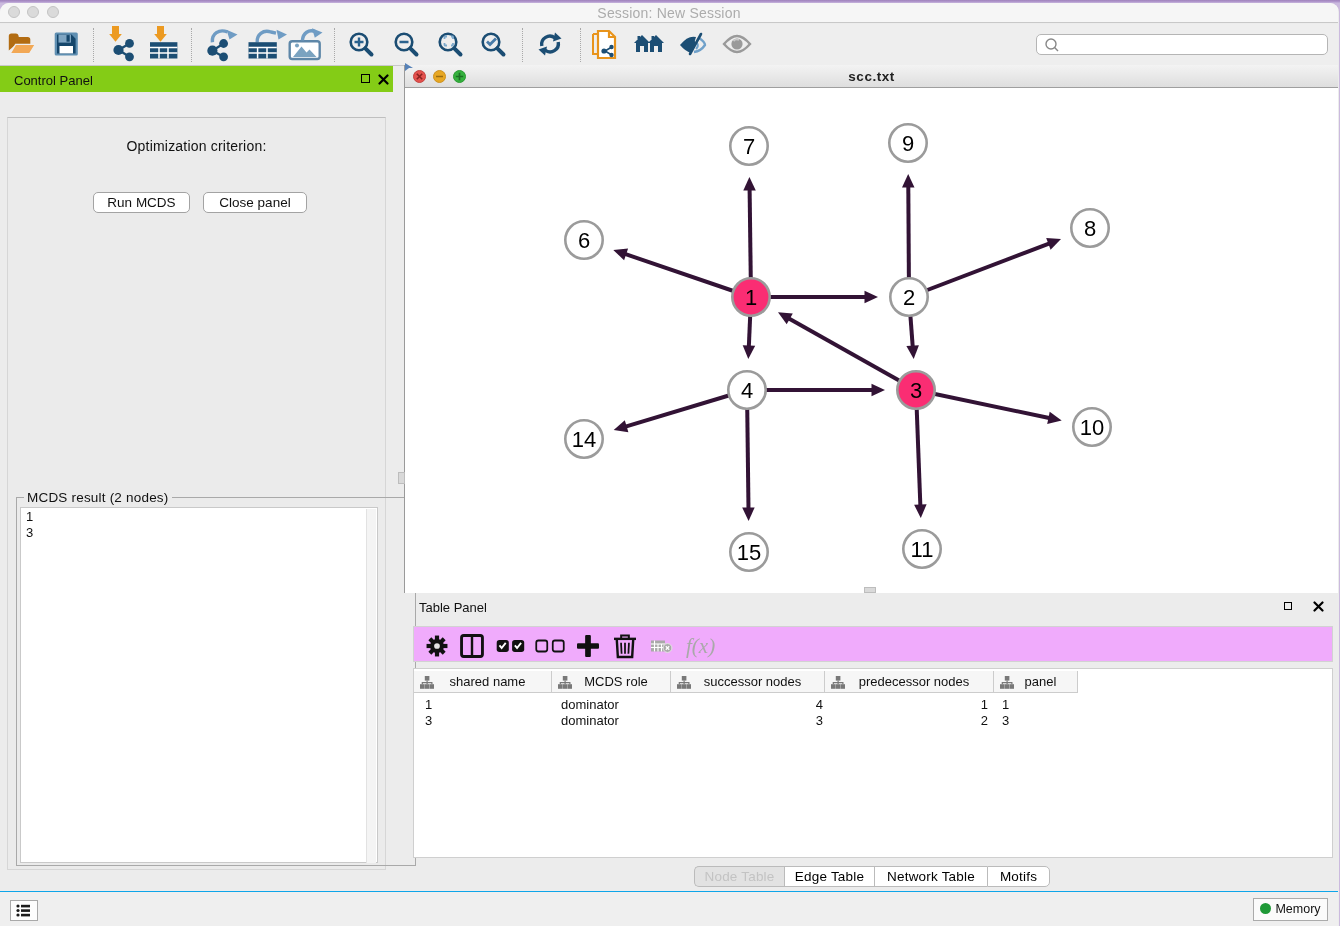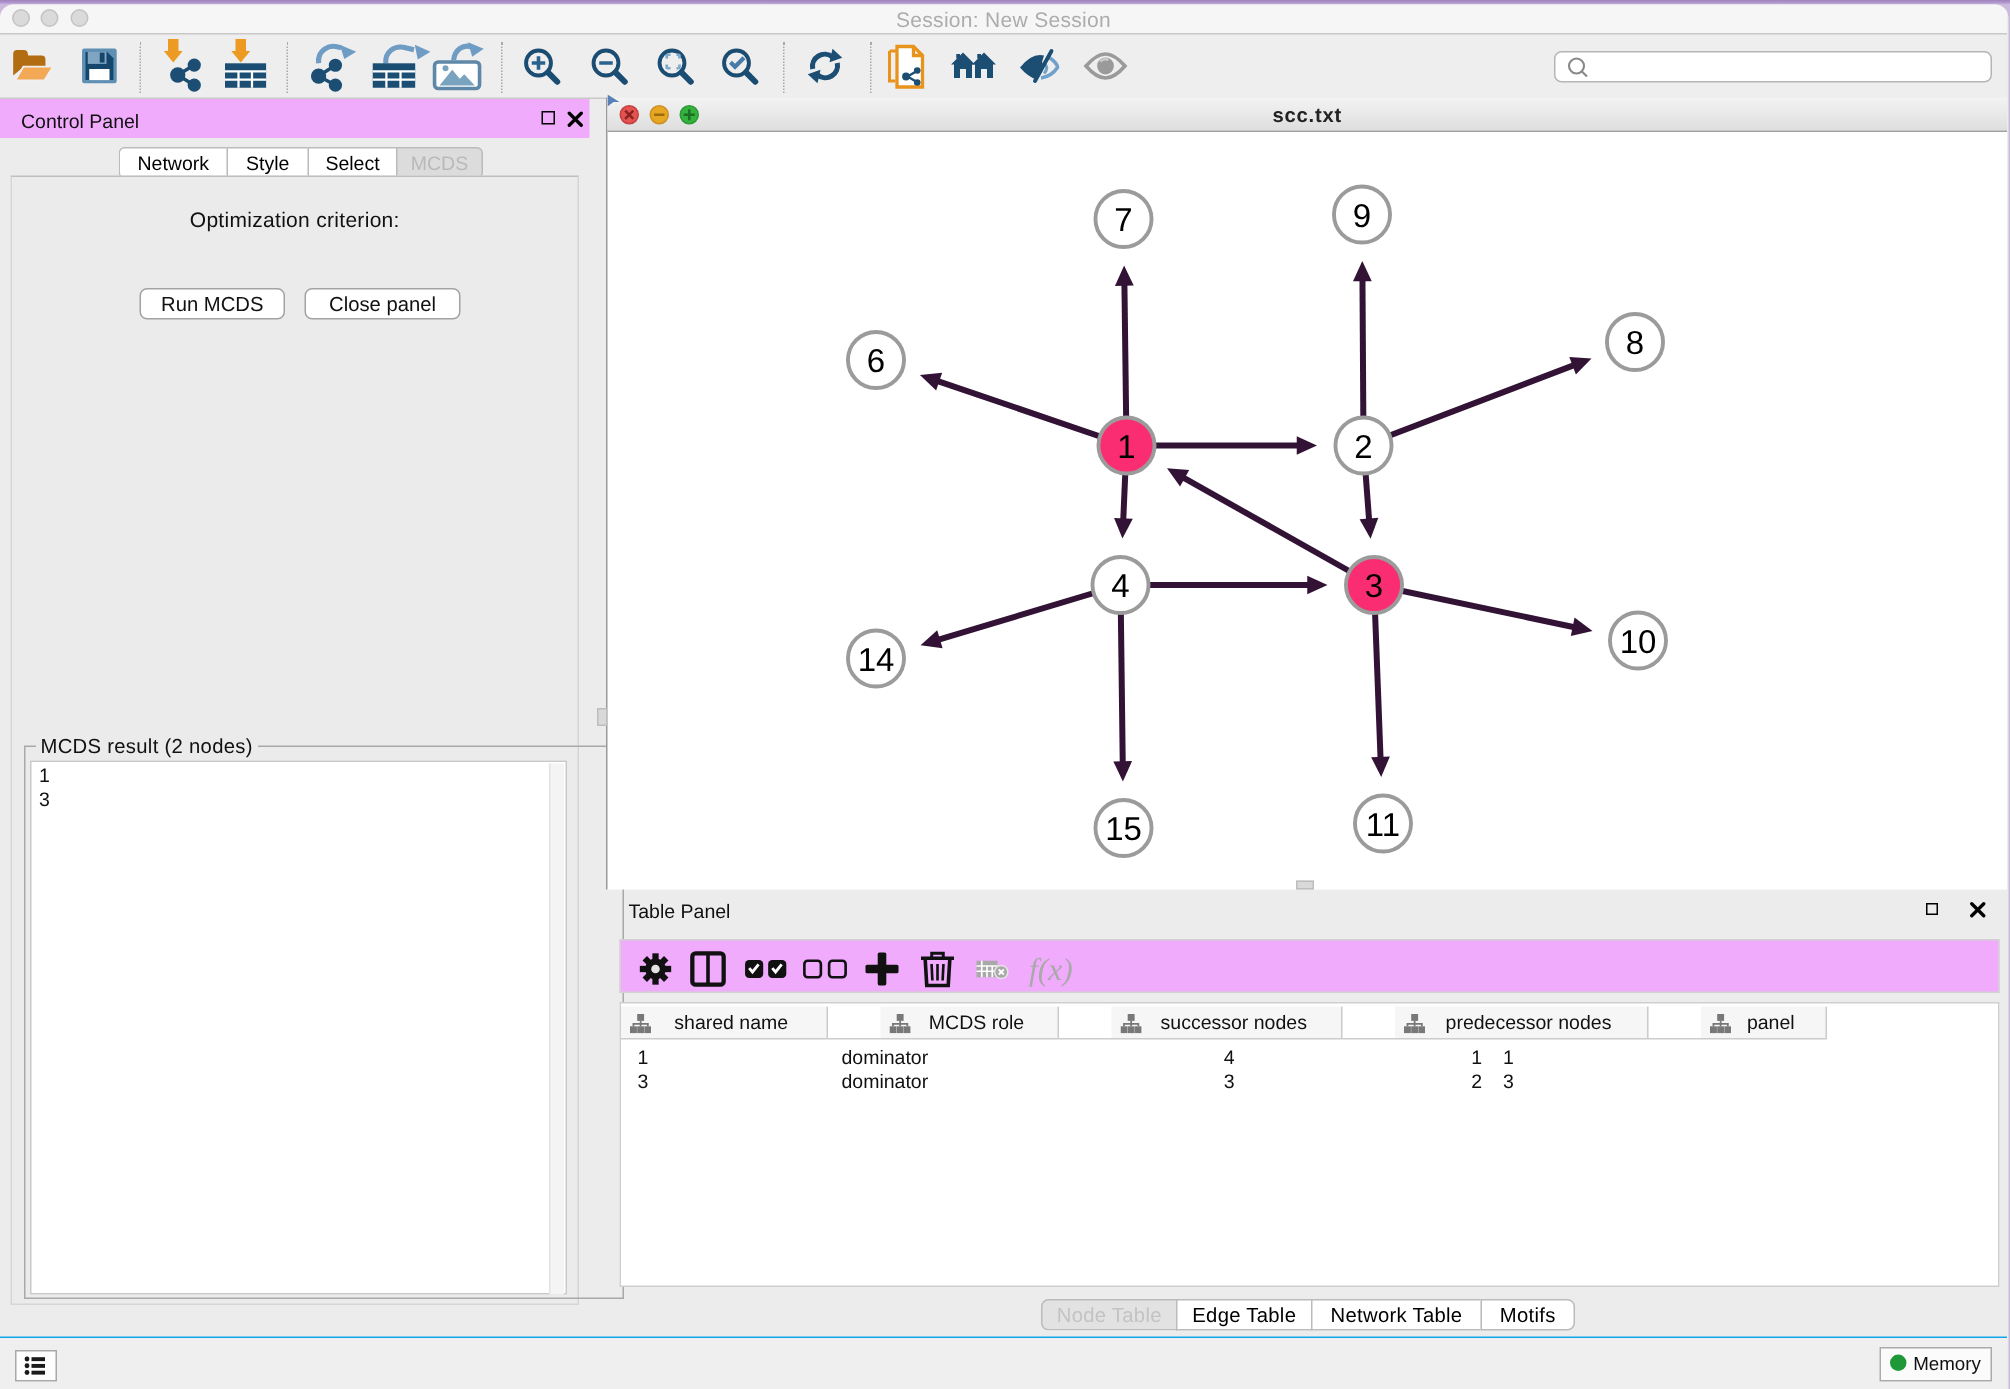--- a/index.html
+++ b/index.html
@@ -7,21 +7,21 @@
 #abs{position:absolute;left:0;top:-2.5px;width:1338px;height:928px;}
 
 #titlebar{position:absolute;left:0;top:2px;width:100%;height:21px;background:#f6f6f6;border-bottom:1px solid #c8c8c8;}
 .tl{position:absolute;top:4px;width:12px;height:12px;border-radius:50%;background:#dadada;border:1px solid #c3c3c3;}
 #title{position:absolute;top:3px;left:0;width:100%;text-align:center;font-size:14px;letter-spacing:.2px;color:#acacac;}
 
 #toolbar{position:absolute;left:0;top:24px;width:100%;height:42px;background:#eeeeee;border-bottom:1px solid #c9c9c9;}
 .sep{position:absolute;top:4px;height:34px;width:0;border-left:1px dotted #a9a9a9;}
 #search{position:absolute;left:1036px;top:10px;width:292px;height:21px;background:#fff;border:1px solid #b5b5b5;border-radius:5px;}
 
-#cp-head{position:absolute;left:0;top:66px;width:393px;height:26px;background:#f0abfc;}
+#cp-head{position:absolute;left:0;top:66px;width:393px;height:26px;background:#84cc16;}
 #cp-title{position:absolute;left:14px;top:7px;font-size:13px;color:#111;}
 #cp-body{position:absolute;left:7px;top:117px;width:379px;height:753px;background:#ebebeb;border:1px solid #d6d6d6;border-top:1px solid #bfbfbf;}
 .tabrow{position:absolute;display:flex;}
 .tab{font-size:13px;color:#000;background:#fff;border:1px solid #bbb;border-right:none;padding:2px 0;text-align:center;}
 .tab:first-child{border-radius:4px 0 0 4px;}
 .tab:last-child{border-right:1px solid #bbb;border-radius:0 4px 4px 0;}
 .tab.dis{background:#dcdcdc;color:#b9b9b9;}
 
 #opt-label{position:absolute;left:0;top:138px;width:393px;text-align:center;font-size:14px;letter-spacing:.2px;color:#111;}
 #dropdown{position:absolute;left:44px;top:159px;width:311px;height:20px;background:#fff;border:1px solid #ababab;border-radius:5px;font-size:14px;letter-spacing:.2px;color:#111;line-height:19px;padding-left:13px;}
@@ -34,21 +34,21 @@
 #net{position:absolute;left:404px;top:65px;width:934px;height:528px;background:#fff;border-left:1px solid #9a9a9a;}
 #net-tb{position:absolute;left:0;top:0;width:100%;height:23px;background:linear-gradient(#f3f3f3,#dedede);border-bottom:1px solid #9f9f9f;}
 #net-title{position:absolute;top:4px;left:0;width:100%;text-align:center;font-size:13.5px;font-weight:bold;color:#222;letter-spacing:.5px;}
 .tfl{position:absolute;top:5px;width:13px;height:13px;border-radius:50%;}
 #graph{position:absolute;left:0;top:23px;}
 
 #tp-title{position:absolute;left:419px;top:600px;font-size:13px;color:#111;}
 #tp-toolbar{position:absolute;left:413px;top:626px;width:920px;height:36px;background:#f0abfc;border:1px solid #d2d2d2;}
 #tp-white{position:absolute;left:413px;top:668px;width:920px;height:190px;background:#fff;border:1px solid #cfcfcf;}
 .th{display:flex;align-items:center;border-right:1px solid #ccc;background:#f6f6f6;font-size:13px;color:#111;justify-content:center;position:relative;}
-#thead{position:absolute;left:0;top:2px;height:22px;display:flex;border-bottom:1px solid #ccc;gap:35px;}
+#thead{position:absolute;left:0;top:2px;height:22px;display:flex;border-bottom:1px solid #ccc;}
 .trow{position:absolute;font-size:13px;color:#111;}
 
 #btabs{position:absolute;left:694px;top:866px;display:flex;height:21px;}
 .btab{font-size:13.5px;letter-spacing:.2px;color:#000;background:#fff;border:1px solid #bbb;border-right:none;text-align:center;line-height:19px;}
 .btab.dis{background:#e2e2e2;color:#c3c3c3;}
 
 #status{position:absolute;left:0;top:891px;width:100%;height:35px;background:#efefef;border-top:1px solid #0ea5e9;}
 #listbtn{position:absolute;left:10px;top:8px;width:28px;height:21px;background:#fdfdfd;border:1px solid #a9a9a9;}
 #membtn{position:absolute;right:10px;top:6px;width:75px;height:23px;background:#fbfbfb;border:1px solid #ababab;font-size:12.5px;color:#111;text-align:center;line-height:21px;}
 </style></head>
@@ -217,26 +217,20 @@
           </svg>
         </div>
   </div>
 
   <div id="cp-head">
     <div id="cp-title">Control Panel</div>
     <div style="position:absolute;left:361px;top:8px;width:9px;height:9px;border:1.5px solid #000"></div>
     <svg style="position:absolute;left:378px;top:8px" width="11" height="11" viewBox="0 0 11 11">
           <path d="M1.5 1.5 L9.5 9.5 M9.5 1.5 L1.5 9.5" stroke="#000" stroke-width="2.2" stroke-linecap="round"></path>
         </svg>
-  </div>
-  <div class="tabrow" style="left:79px;top:98px;">
-    <div class="tab" style="width:72px">Network</div>
-    <div class="tab" style="width:54px">Style</div>
-    <div class="tab" style="width:59px">Select</div>
-    <div class="tab dis" style="width:58px">MCDS</div>
   </div>
   <div id="cp-body"></div>
   <div id="opt-label">Optimization criterion:</div>
   <div class="btn" style="left:93px;top:192px;width:97px;">Run MCDS</div>
   <div class="btn" style="left:203px;top:192px;width:104px;">Close panel</div>
   <div id="mcds-group">
     <div id="mcds-label">MCDS result (2 nodes)</div>
     <div id="mcds-white">
       <div style="position:absolute;left:5px;top:1px;font-size:13px;line-height:16px;color:#111">1<br>3</div>
       <div id="mcds-scroll"></div>

